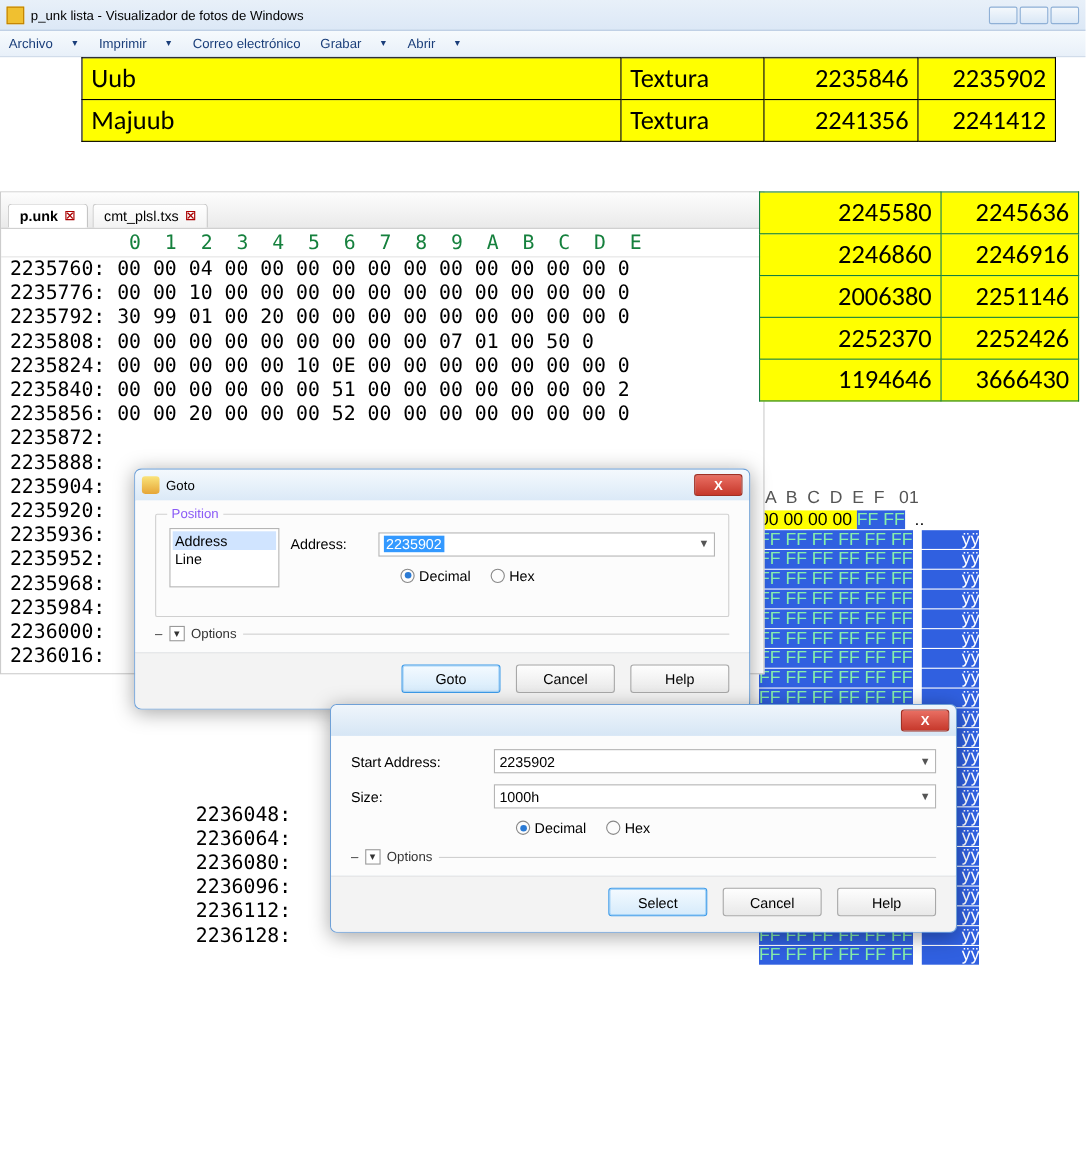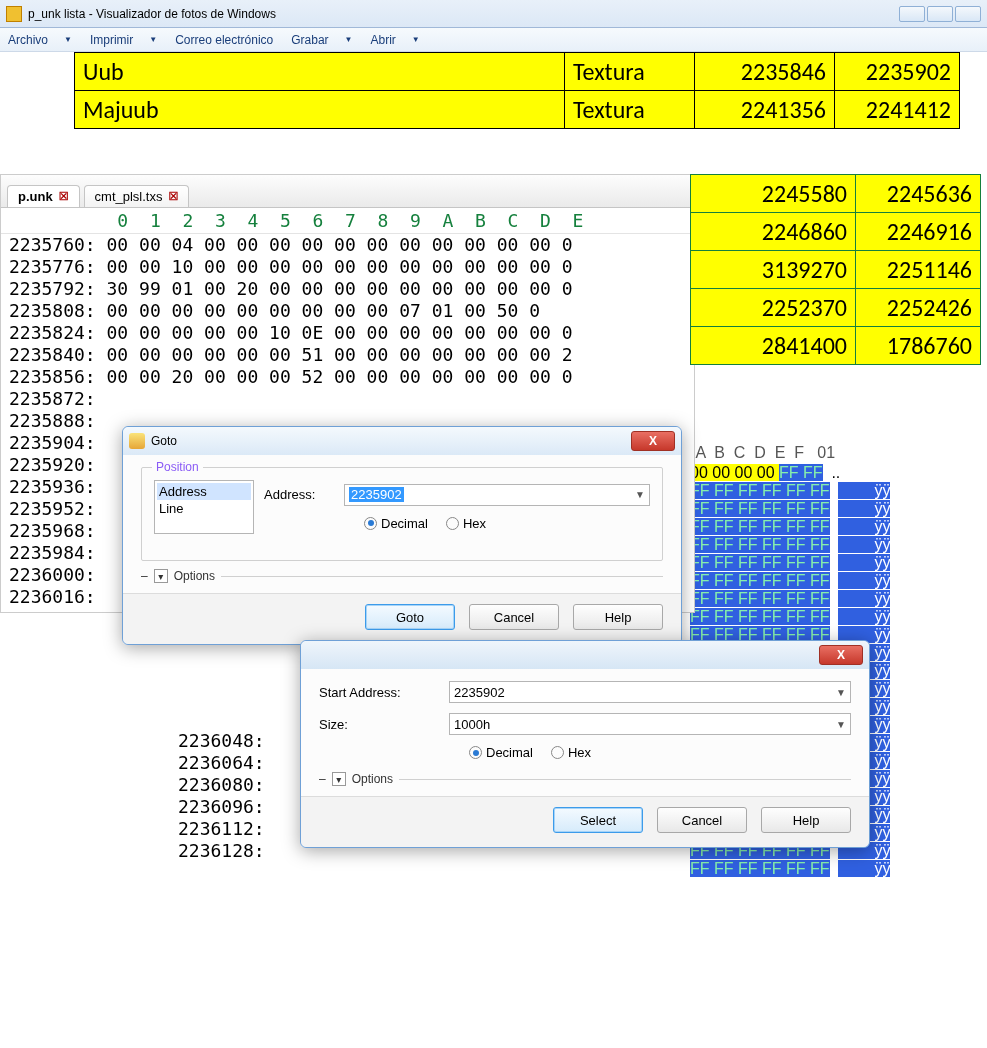--- a/index.html
+++ b/index.html
@@ -139,30 +139,30 @@
   <tbody>
       <tr>
         <td style="width:165px">2245580</td>
         <td style="width:125px">2245636</td>
       </tr>
   <tr>
         <td>2246860</td>
         <td>2246916</td>
       </tr>
   <tr>
-        <td>3139270</td>
+        <td>2006380</td>
         <td>2251146</td>
       </tr>
   <tr>
         <td>2252370</td>
         <td>2252426</td>
       </tr>
   <tr>
-        <td>2841400</td>
-        <td>1786760</td>
+        <td>1194646</td>
+        <td>3666430</td>
       </tr>
 </tbody>
   </table>
 
 <div class="hexwin">
   <div class="hextabs">
     <div class="hextab active">
         <span>p.unk</span>
         <span class="close">☒</span>
       </div>

